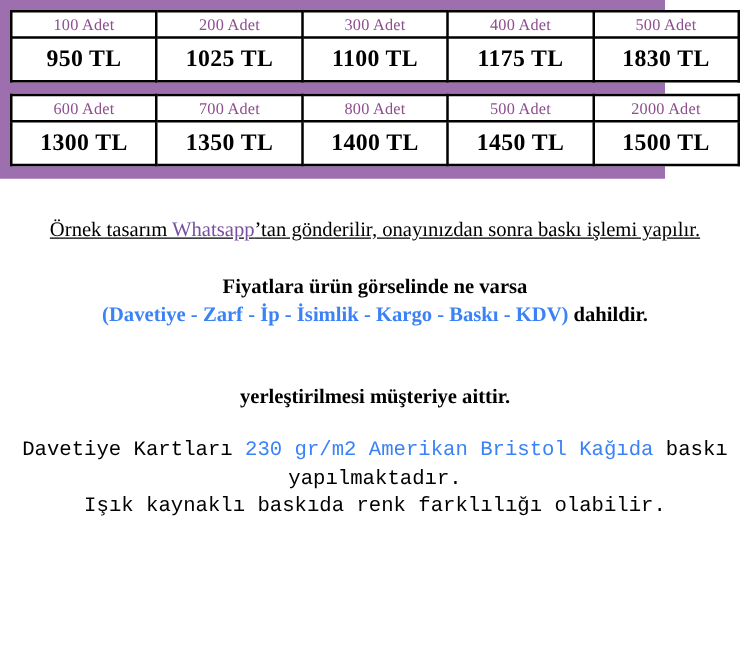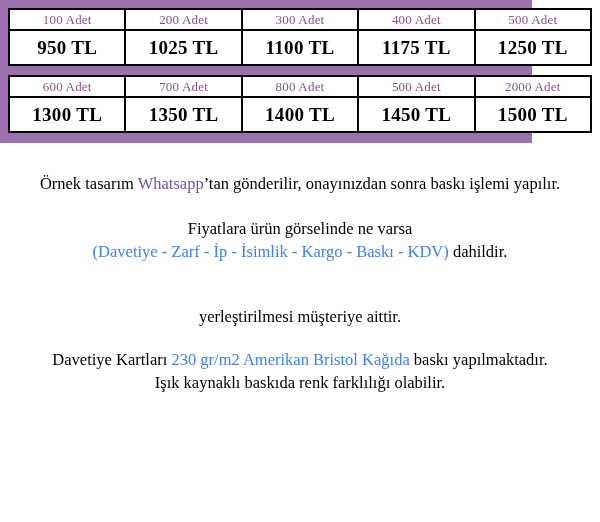--- a/index.html
+++ b/index.html
@@ -67,26 +67,29 @@
   .note {
     text-align: center;
     font-size: 16.5px;
     line-height: 1.38;
     margin: 0 0 18px 0;
     color: #000000;
   }
   .note.first {
     margin-top: 16px;
     margin-bottom: 22px;
+    text-decoration: underline;
   }
   .note.tight {
     margin-bottom: 20px;
+    font-weight: bold;
   }
   .note.last {
     margin-bottom: 5px;
+    font-family: Liberation Mono, monospace;
   }
 
   .accent-purple { color: #7a4fa0; }
   .accent-red { color: #3b82f6; }
 </style>
 </head>
 <body>
 
 <div class="price-panel">
 
@@ -97,21 +100,21 @@
       <td class="qty-cell">200 Adet</td>
       <td class="qty-cell">300 Adet</td>
       <td class="qty-cell">400 Adet</td>
       <td class="qty-cell">500 Adet</td>
     </tr>
     <tr>
       <td class="price-cell">950 TL</td>
       <td class="price-cell">1025 TL</td>
       <td class="price-cell">1100 TL</td>
       <td class="price-cell">1175 TL</td>
-      <td class="price-cell">1250 TL</td>
+      <td class="price-cell">1830 TL</td>
     </tr>
   </tbody>
     </table>
 
   <table class="price-table">
     <tbody>
         <tr>
       <td class="qty-cell">600 Adet</td>
       <td class="qty-cell">700 Adet</td>
       <td class="qty-cell">800 Adet</td>

